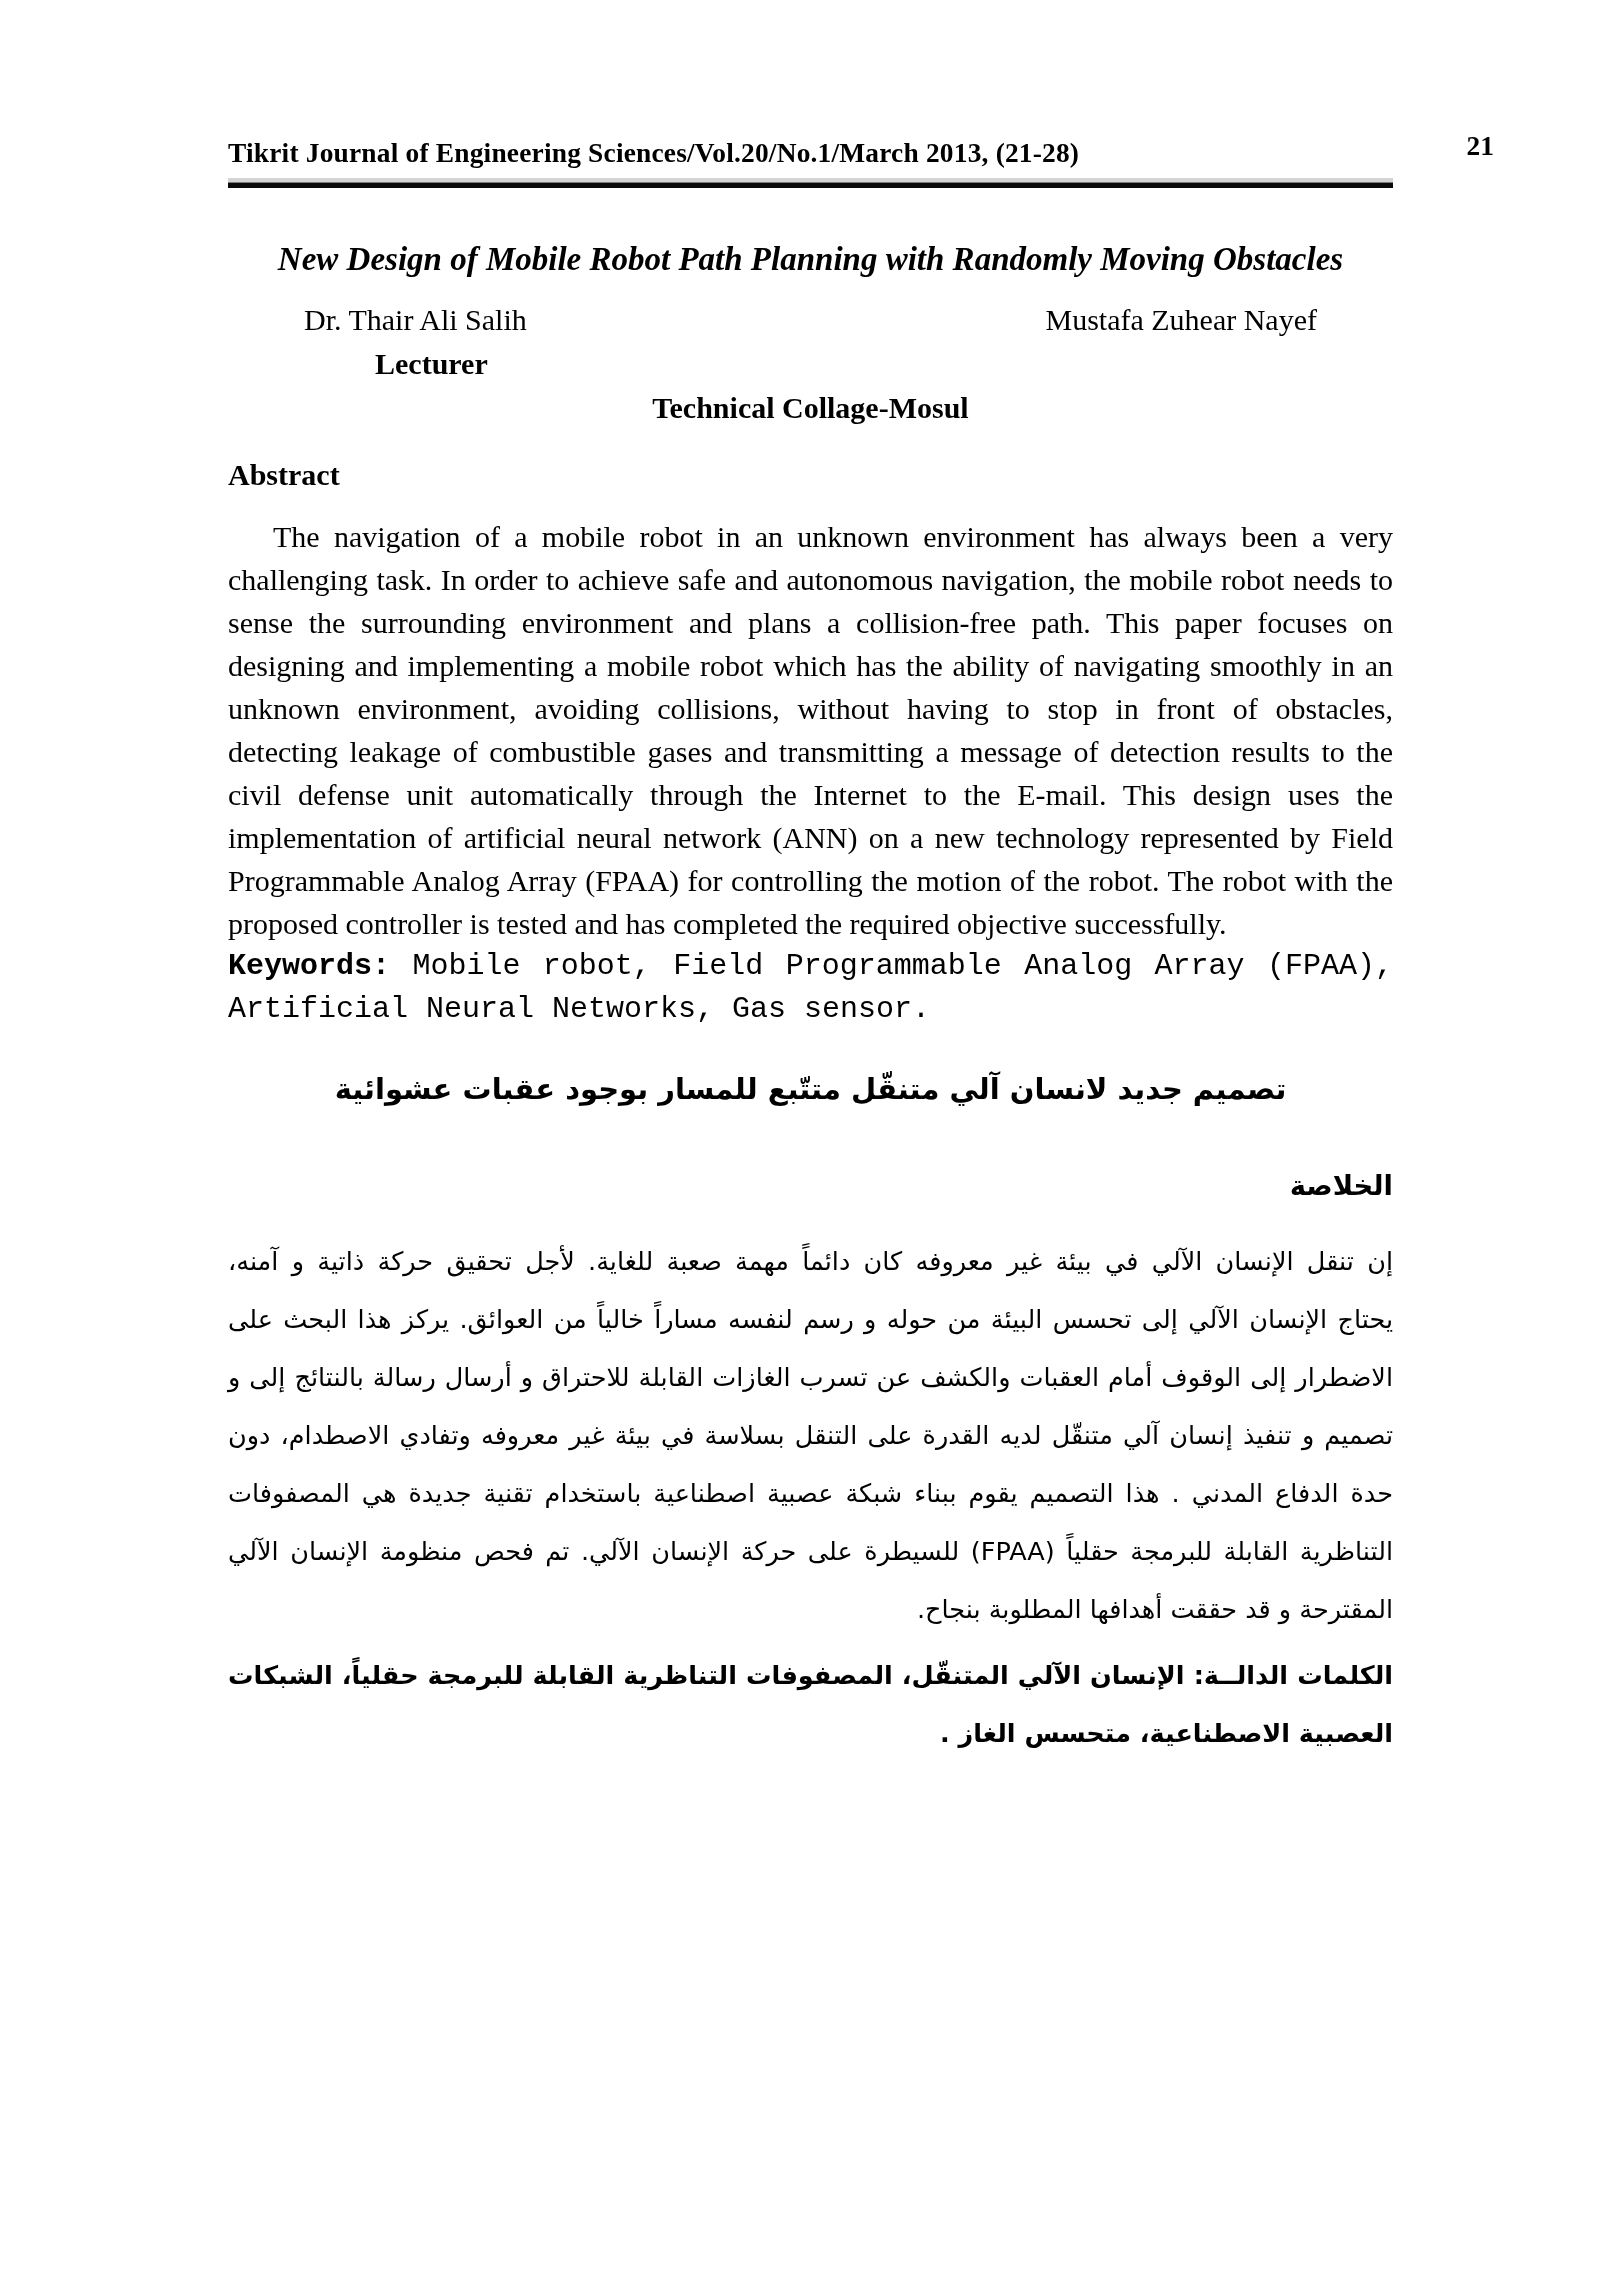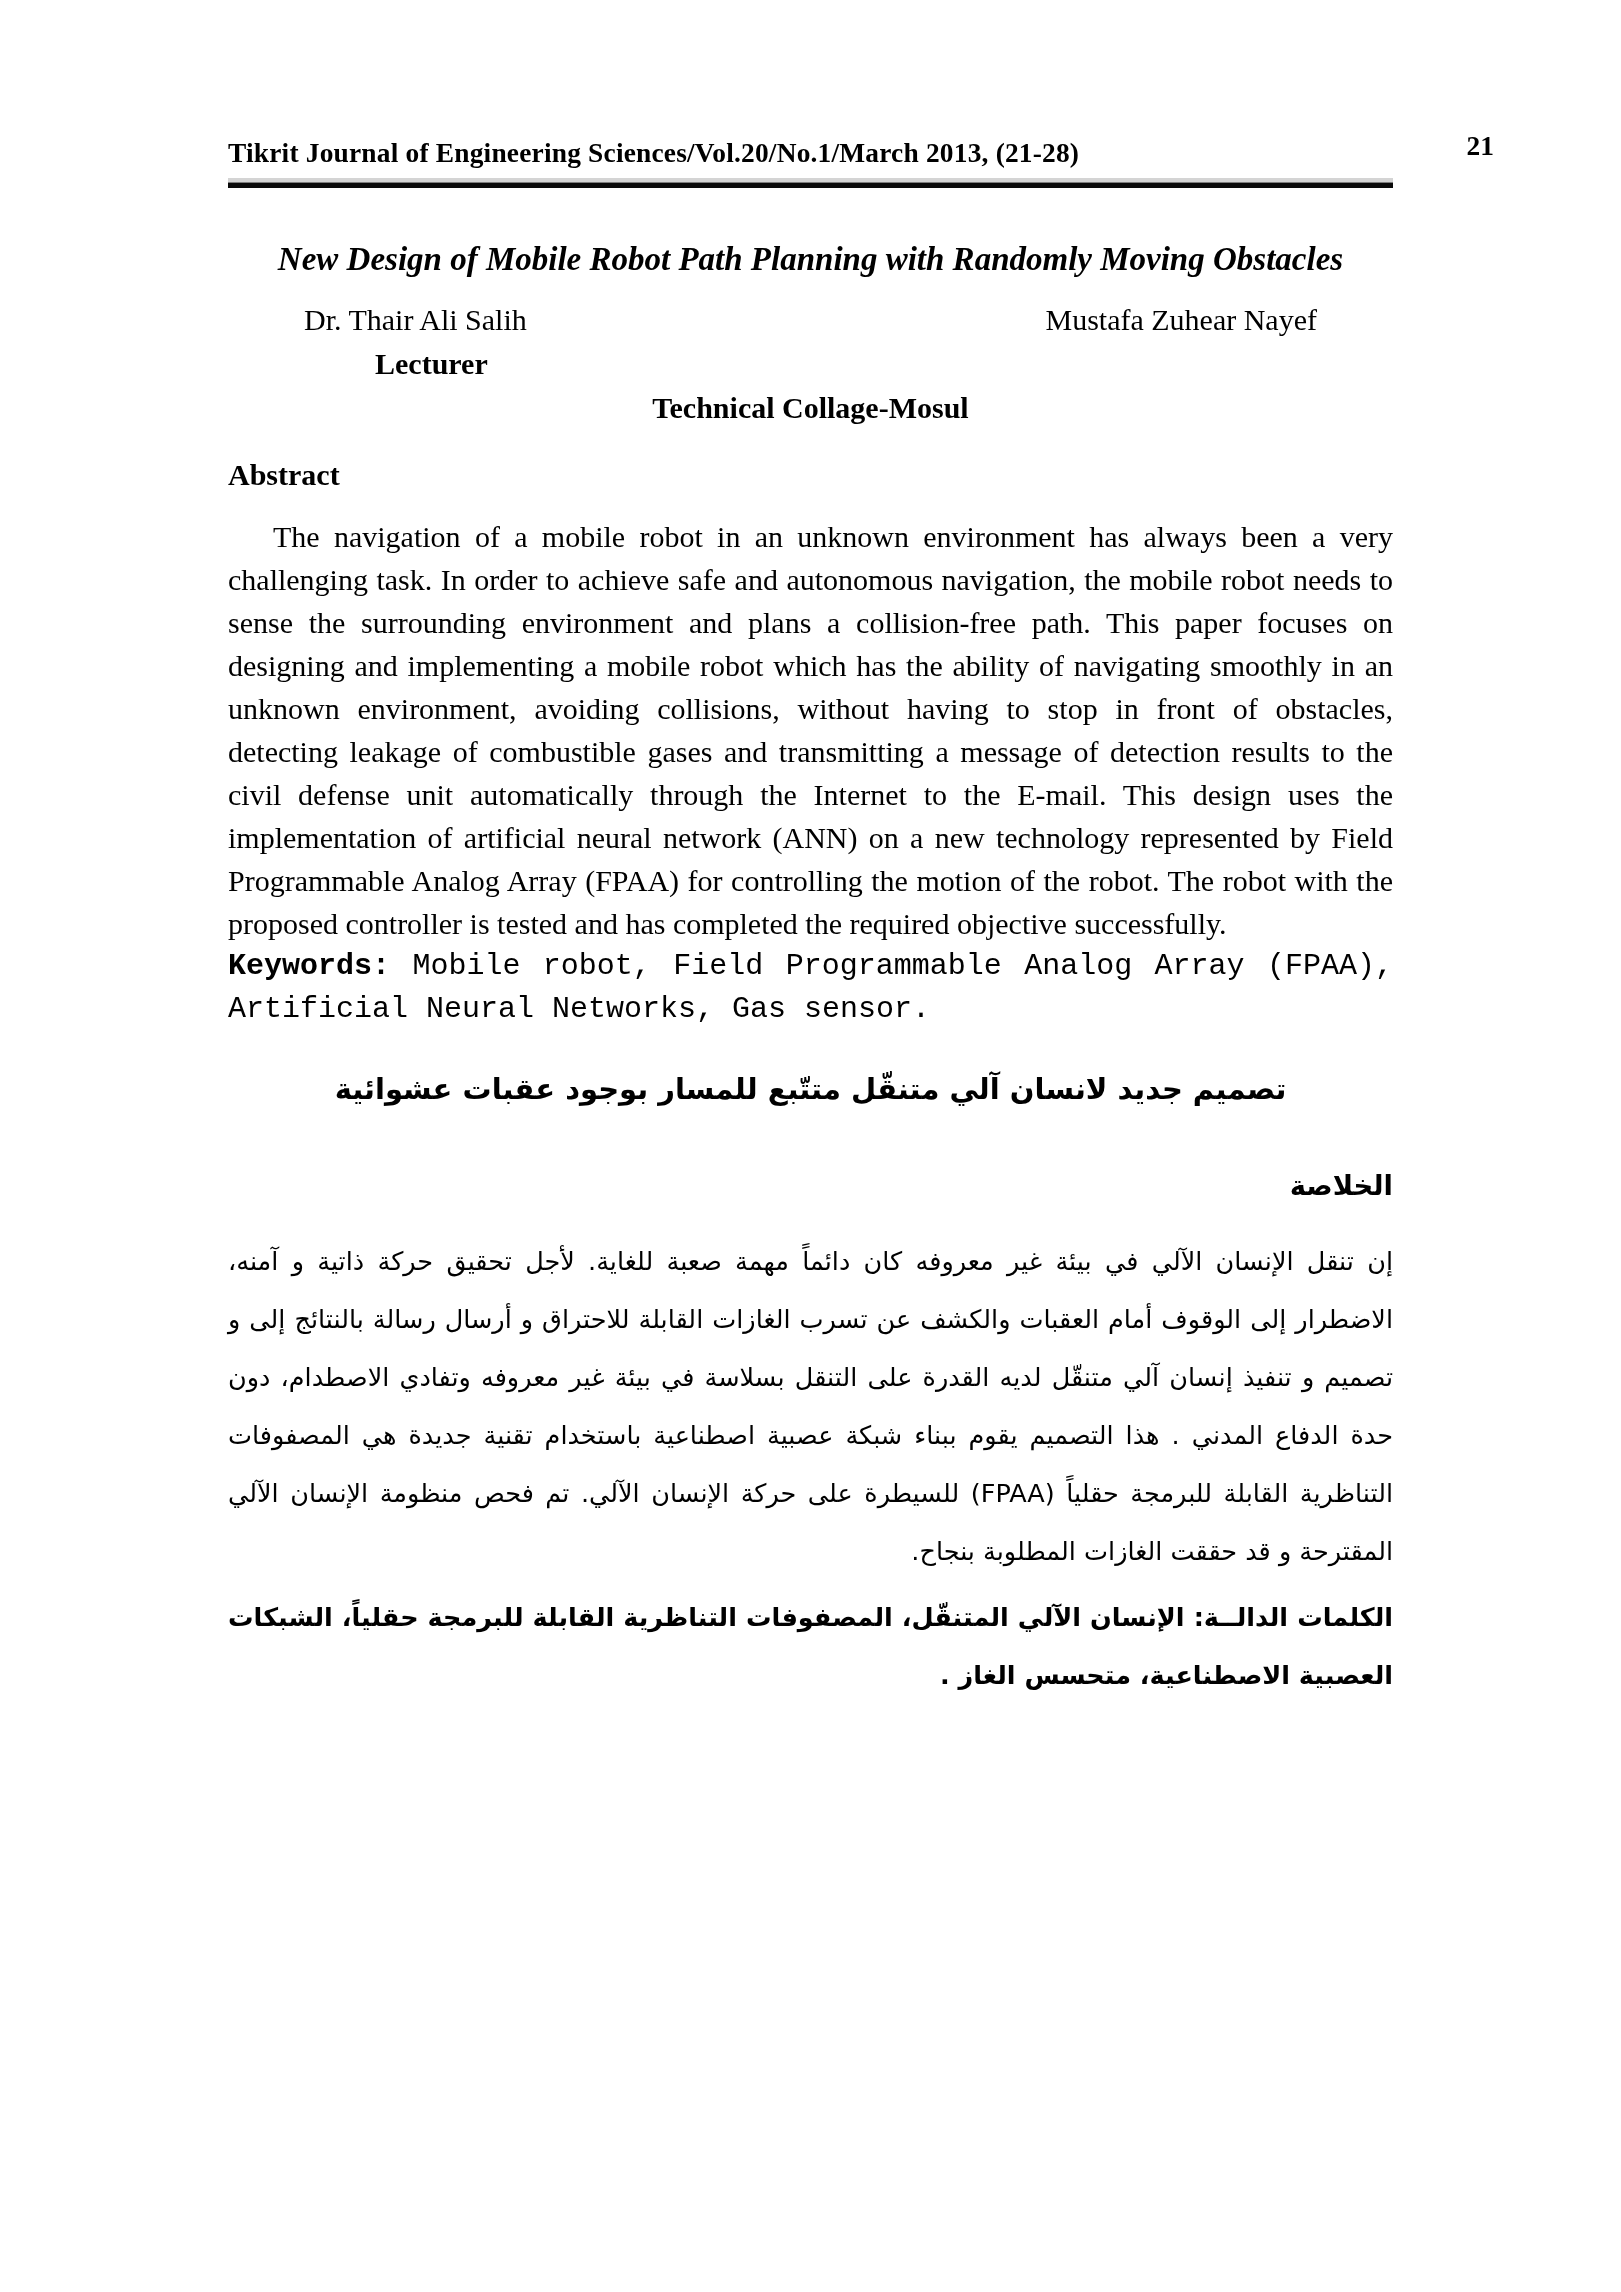--- a/index.html
+++ b/index.html
@@ -171,24 +171,25 @@
     <p class="abstract-text">The navigation of a mobile robot in an unknown environment has always been a very challenging task. In order to achieve safe and autonomous navigation, the mobile robot needs to sense the surrounding environment and plans a collision-free path. This paper focuses on designing and implementing a mobile robot which has the ability of navigating smoothly in an unknown environment, avoiding collisions, without having to stop in front of obstacles, detecting leakage of combustible gases and transmitting a message of detection results to the civil defense unit automatically through the Internet to the E-mail. This design uses the implementation of artificial neural network (ANN) on a new technology represented by Field Programmable Analog Array (FPAA) for controlling the motion of the robot. The robot with the proposed controller is tested and has completed the required objective successfully.</p>
 
     <p class="keywords"><span class="kw-label">Keywords:</span><span> Mobile robot, Field Programmable Analog Array (FPAA), Artificial Neural Networks, Gas sensor.</span></p>
 
     <h2 class="arabic-title">تصميم جديد لانسان آلي متنقّل متتّبع للمسار بوجود عقبات عشوائية</h2>
 
     <h3 class="arabic-heading">الخلاصة</h3>
 
     <div class="arabic-body">
         <div class="ar-line">إن تنقل الإنسان الآلي في بيئة غير معروفه كان دائماً مهمة صعبة للغاية. لأجل تحقيق حركة ذاتية و آمنه،</div>
+        <div class="ar-line">يحتاج الإنسان الآلي إلى تحسس البيئة من حوله و رسم لنفسه مساراً خالياً من العوائق. يركز هذا البحث على</div>
         <div class="ar-line">الاضطرار إلى الوقوف أمام العقبات والكشف عن تسرب الغازات القابلة للاحتراق و أرسال رسالة بالنتائج إلى و</div>
         <div class="ar-line">تصميم و تنفيذ إنسان آلي متنقّل لديه القدرة على التنقل بسلاسة في بيئة غير معروفه وتفادي الاصطدام، دون</div>
         <div class="ar-line">حدة الدفاع المدني . هذا التصميم يقوم ببناء شبكة عصبية اصطناعية باستخدام تقنية جديدة هي المصفوفات</div>
         <div class="ar-line">التناظرية القابلة للبرمجة حقلياً (FPAA) للسيطرة على حركة الإنسان الآلي. تم فحص منظومة الإنسان الآلي</div>
-        <div class="ar-line">المقترحة و قد حققت الغازات المطلوبة بنجاح.</div>
+        <div class="ar-line">المقترحة و قد حققت أهدافها المطلوبة بنجاح.</div>
       </div>
 
     <p class="arabic-keywords"><span>الكلمات الدالــة:</span><span> الإنسان الآلي المتنقّل، المصفوفات التناظرية القابلة للبرمجة حقلياً، الشبكات العصبية الاصطناعية، متحسس الغاز .</span></p>
 
   </div>
 </div>
 
 
 </body></html>

